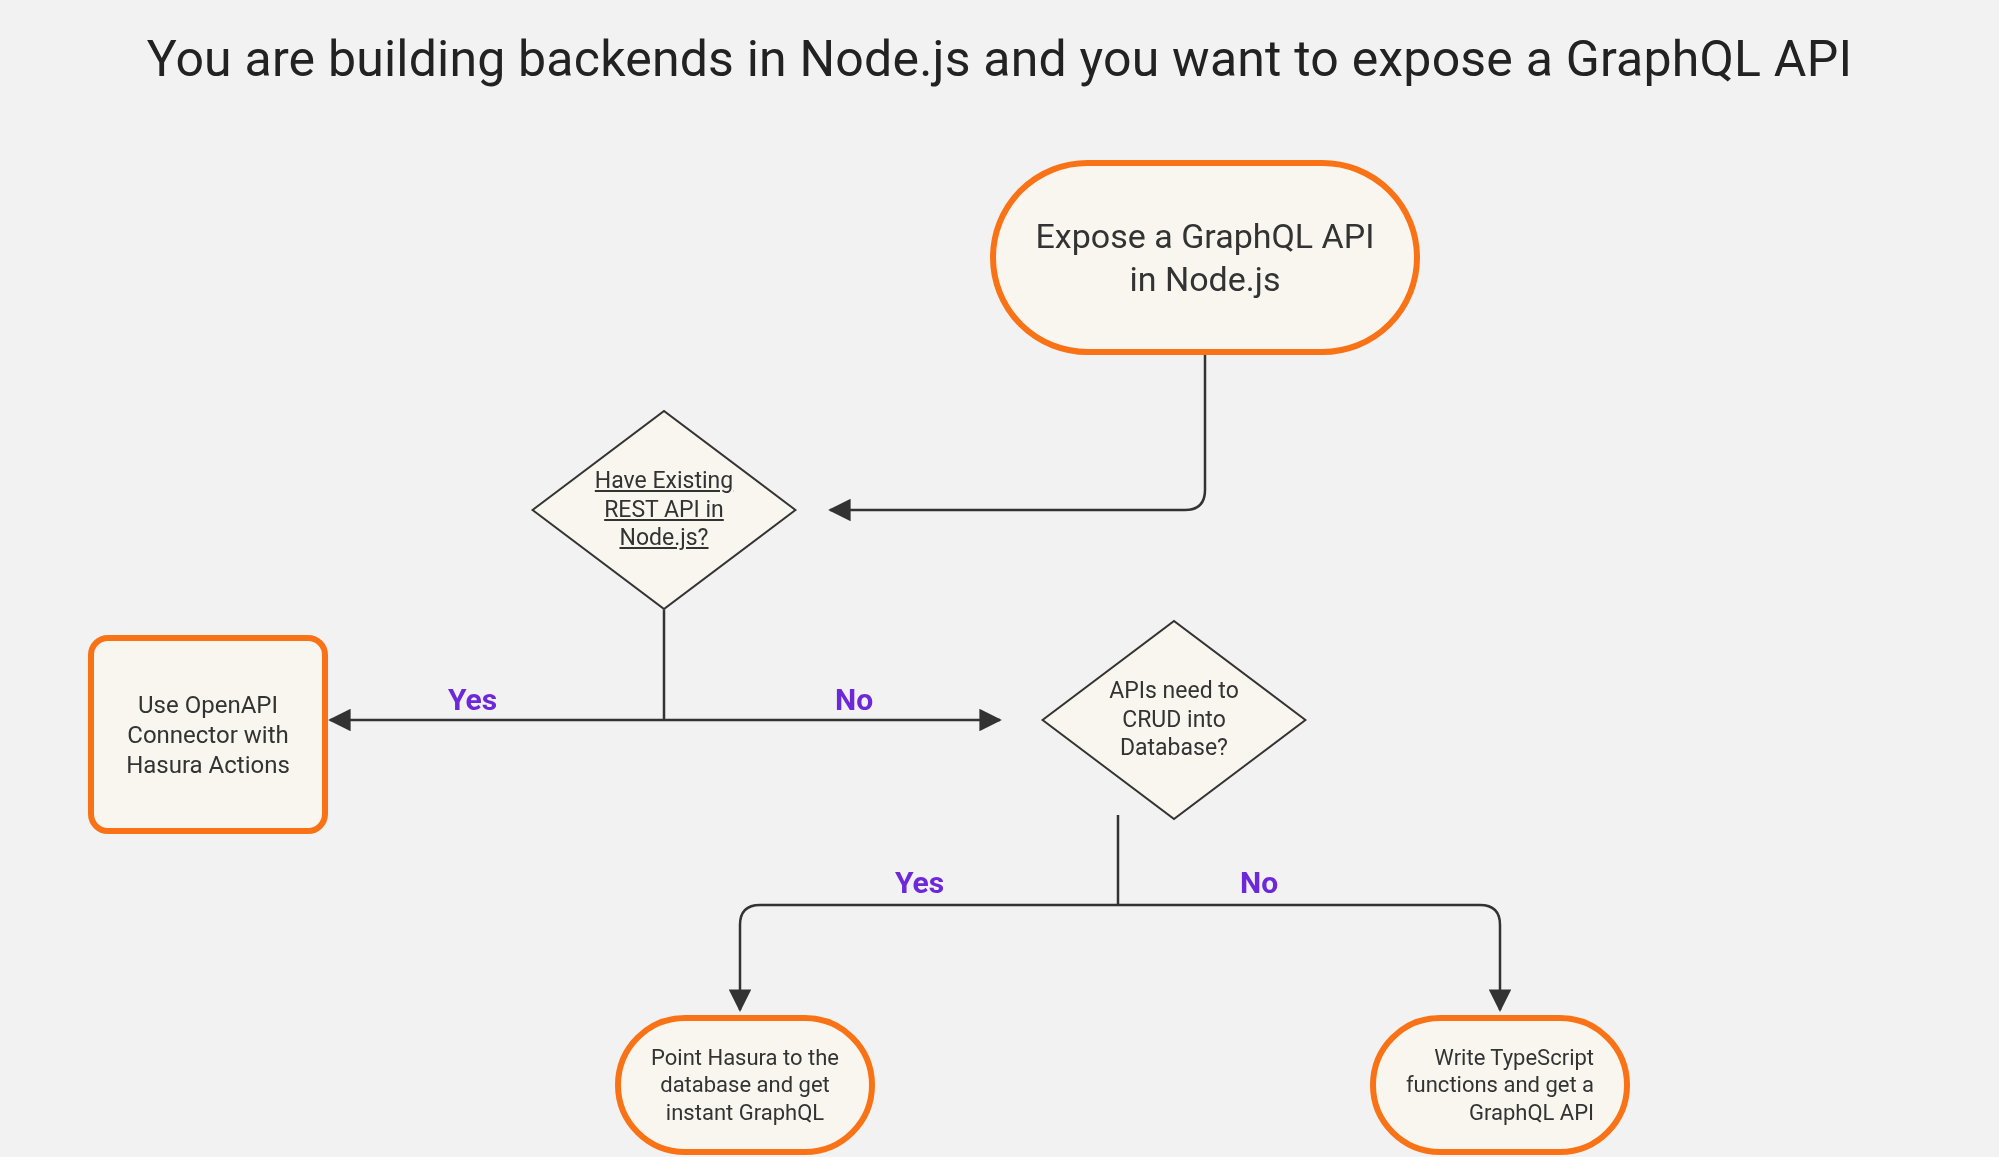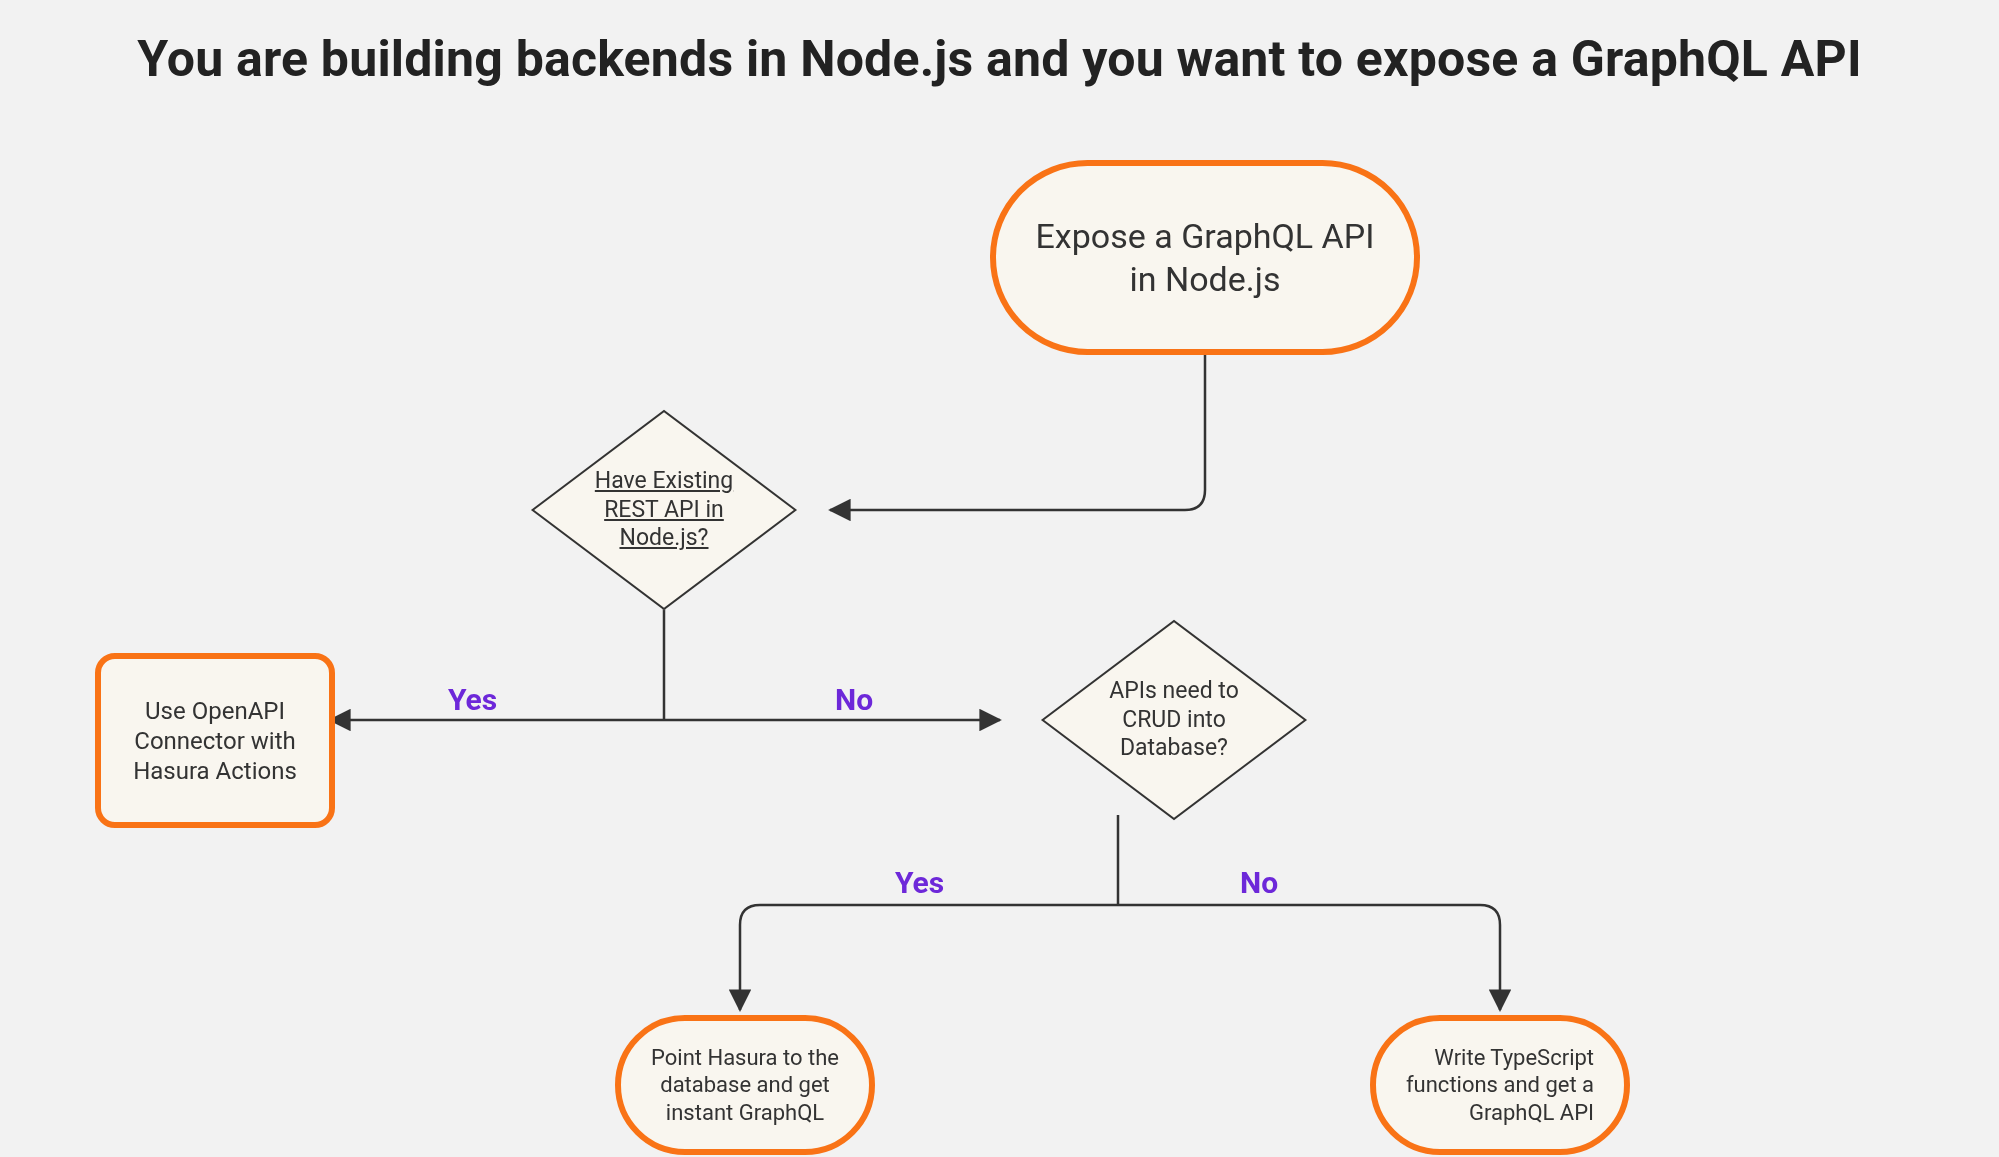--- a/index.html
+++ b/index.html
@@ -18,21 +18,21 @@
     width: 1999px;
     height: 1157px;
   }
   .title {
     position: absolute;
     left: 0;
     right: 0;
     top: 30px;
     text-align: center;
     font-size: 50px;
-    font-weight: 700;
+    font-weight: 400;
     color: #222;
     letter-spacing: 0.2px;
   }
 
   
   .node {
     position: absolute;
     display: flex;
     align-items: center;
     justify-content: center;
@@ -136,21 +136,21 @@
       <span>Have Existing</span><br>
       <span>REST API in</span><br>
       <span>Node.js?</span>
     </div>
   </div>
 
   <div class="edge-label" style="left:448px; top:682px;">Yes</div>
 
   <div class="edge-label" style="left:835px; top:682px;">No</div>
 
-  <div class="node rrect" style="left:95px; top:635px; width:240px; height:175px;margin-top:18px;">
+  <div class="node rrect" style="left:88px; top:635px; width:240px; height:199px;">
     <div class="label" style="font-size:24px;">
       <span>Use OpenAPI</span><br>
       <span>Connector with</span><br>
       <span>Hasura Actions</span>
     </div>
   </div>
 
   <div class="node diamond" style="left:1056px; top:630px; width:236px; height:180px;">
     <div class="shape" style="width:165px; height:165px; transform: translate(-50%, -50%) rotate(45deg) skew(-8deg,-8deg);"></div>
     <div class="label" style="font-size:23px;">

